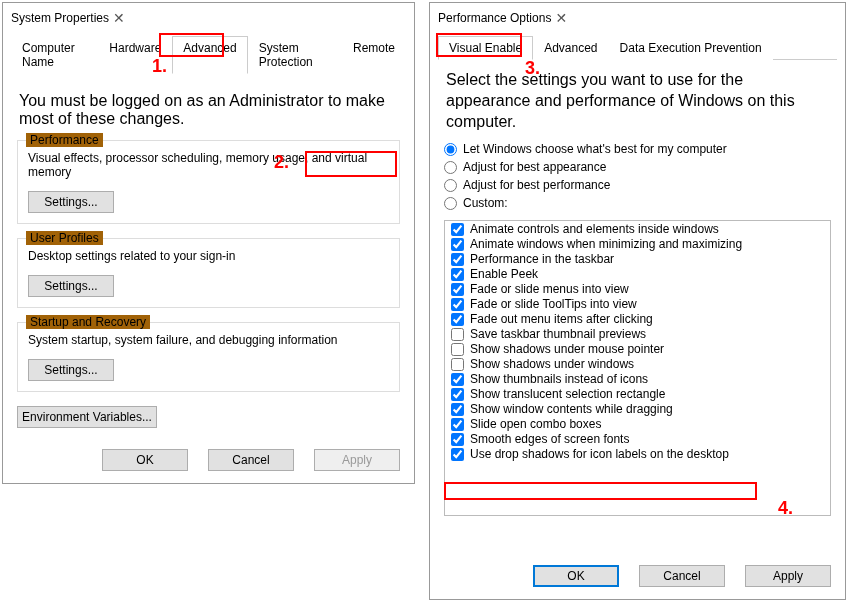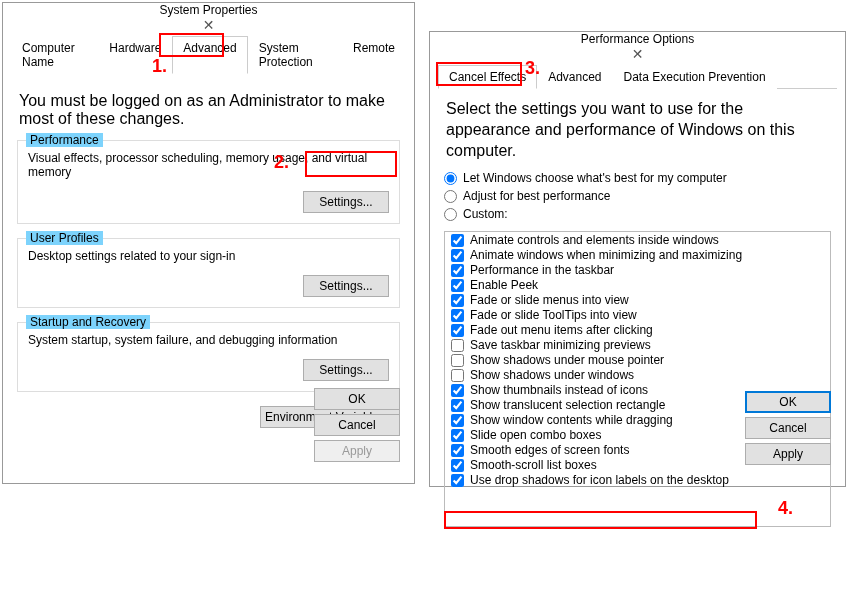--- a/index.html
+++ b/index.html
@@ -11,28 +11,26 @@
   height: 602px;
   position: relative;
   color: #000;
 }
 .dialog {
   position: absolute;
   border: 1px solid #999;
   background: #fff;
 }
 .dialog.left { left: 2px; top: 2px; width: 413px; height: 482px; }
-.dialog.right { left: 429px; top: 2px; width: 417px; height: 456px; margin-top: 29px; }
+.dialog.right { left: 429px; top: 2px; width: 417px; height: 598px; }
 .titlebar {
   height: 30px;
   display: flex;
   align-items: center;
-  justify-content: space-between;
   padding: 0 8px;
-  flex-direction: column;
 }
 .titlebar .title { font-size: 12px; }
 .close-x { font-size: 14px; color: #555; cursor: pointer; padding: 0 4px; }
 .tabbar {
   display: flex;
   border-bottom: 1px solid #ccc;
   margin: 2px 8px 0 8px;
   position: relative;
 }
 .tab {
@@ -59,42 +57,41 @@
 .groupbox {
   border: 1px solid #ddd;
   margin-bottom: 14px;
   padding: 10px 10px 10px 10px;
   position: relative;
 }
 .groupbox .legend {
   position: absolute;
   top: -8px;
   left: 8px;
-  background: #7dd3fc;
+  background: #a16207;
   padding: 0 4px;
   font-size: 12px;
 }
 .groupbox .desc { font-size: 12px; margin-bottom: 12px; }
 .btn {
   min-width: 86px;
   height: 22px;
   font-size: 12px;
   background: #e1e1e1;
   border: 1px solid #adadad;
   cursor: pointer;
 }
 .btn.disabled { color: #9a9a9a; background: #efefef; cursor: default; }
-.btn-row-right { display: flex; justify-content: flex-end; gap: 8px; }
+.btn-row-right { display: flex; justify-content: flex-start; gap: 8px; }
 .bottom-btns {
   position: absolute;
-  bottom: 21px;
+  bottom: 12px;
   right: 14px;
   display: flex;
-  gap: 4px;
-  flex-direction: column;
+  gap: 20px;
 }
 .radio-list { margin: 10px 0; }
 .radio-item { display: flex; align-items: flex-end; margin-bottom: 4px; }
 .radio-item input { margin-right: 6px; }
 .check-container {
   border: 1px solid #bbb;
   height: 296px;
   overflow-y: auto;
   padding: 0 6px;
 }
@@ -171,35 +168,39 @@
 
   <div class="red-box-settings" style="left:302px; top:148px; width:92px; height:26px;"></div>
 </div>
 
 <div class="dialog right">
   <div class="titlebar">
     <span class="title">Performance Options</span>
     <span class="close-x">✕</span>
   </div>
   <div class="tabbar">
-    <div class="tab active">Cancel Effects</div>
+    <div class="tab active">Visual Enable</div>
     <div class="tab">Advanced</div>
     <div class="tab">Data Execution Prevention</div>
     <div class="red-highlight-tab" style="left:-2px; top:-2px; width:86px; height:24px;"></div>
   </div>
   <div class="content">
     <div class="desc-text">Select the settings you want to use for the appearance and performance of Windows on this computer.</div>
 
     <div class="radio-list" id="radio-list">
         <div class="radio-item">
           <input type="radio" name="perf-radio" checked="" style="">
           <span>Let Windows choose what's best for my computer</span>
         </div>
         <div class="radio-item">
           <input type="radio" name="perf-radio" style="">
+          <span>Adjust for best appearance</span>
+        </div>
+        <div class="radio-item">
+          <input type="radio" name="perf-radio" style="">
           <span>Adjust for best performance</span>
         </div>
         <div class="radio-item">
           <input type="radio" name="perf-radio" style="">
           <span>Custom:</span>
         </div>
       </div>
 
     <div class="check-container" id="check-container">
         <div class="check-item">
@@ -225,21 +226,21 @@
         <div class="check-item">
           <input type="checkbox" checked="" style="">
           <span>Fade or slide ToolTips into view</span>
         </div>
         <div class="check-item">
           <input type="checkbox" checked="" style="">
           <span>Fade out menu items after clicking</span>
         </div>
         <div class="check-item">
           <input type="checkbox" style="">
-          <span>Save taskbar minimizing previews</span>
+          <span>Save taskbar thumbnail previews</span>
         </div>
         <div class="check-item">
           <input type="checkbox" style="">
           <span>Show shadows under mouse pointer</span>
         </div>
         <div class="check-item">
           <input type="checkbox" style="">
           <span>Show shadows under windows</span>
         </div>
         <div class="check-item">
@@ -254,24 +255,20 @@
           <input type="checkbox" checked="" style="">
           <span>Show window contents while dragging</span>
         </div>
         <div class="check-item">
           <input type="checkbox" checked="" style="">
           <span>Slide open combo boxes</span>
         </div>
         <div class="check-item">
           <input type="checkbox" checked="" style="">
           <span>Smooth edges of screen fonts</span>
-        </div>
-        <div class="check-item">
-          <input type="checkbox" checked="" style="">
-          <span>Smooth-scroll list boxes</span>
         </div>
         <div class="check-item">
           <input type="checkbox" checked="" style="">
           <span>Use drop shadows for icon labels on the desktop</span>
         </div>
       </div>
 
     <div class="red-box-settings" style="left:14px; top:479px; width:313px; height:18px;"></div>
   </div>
 

